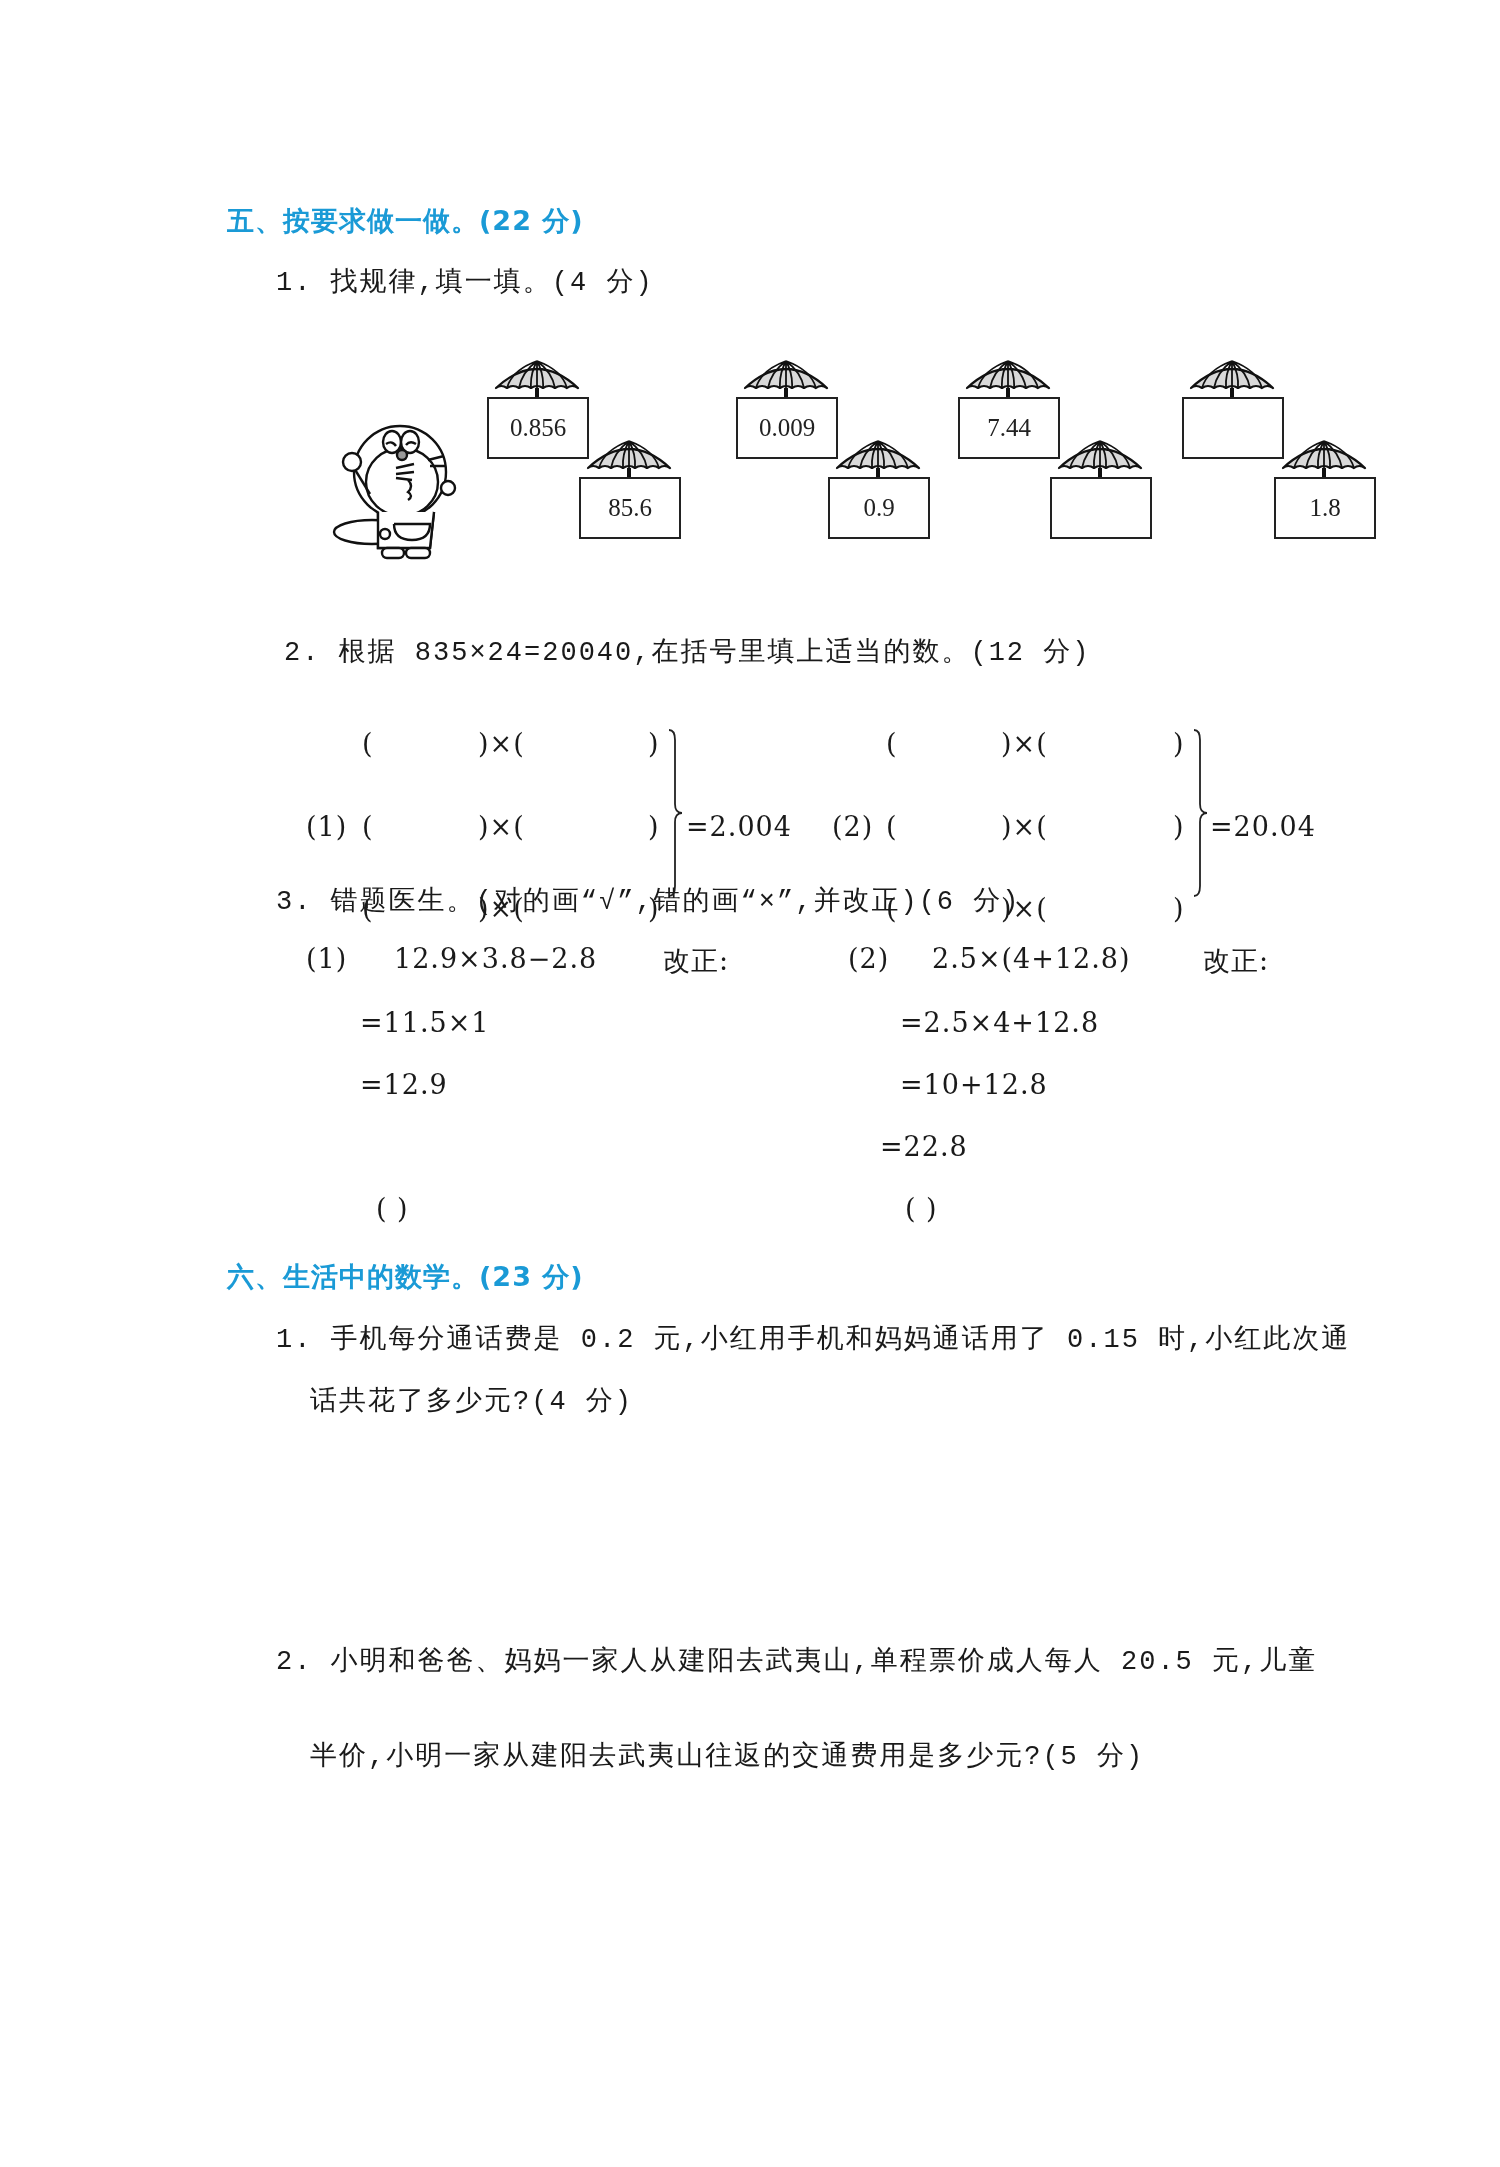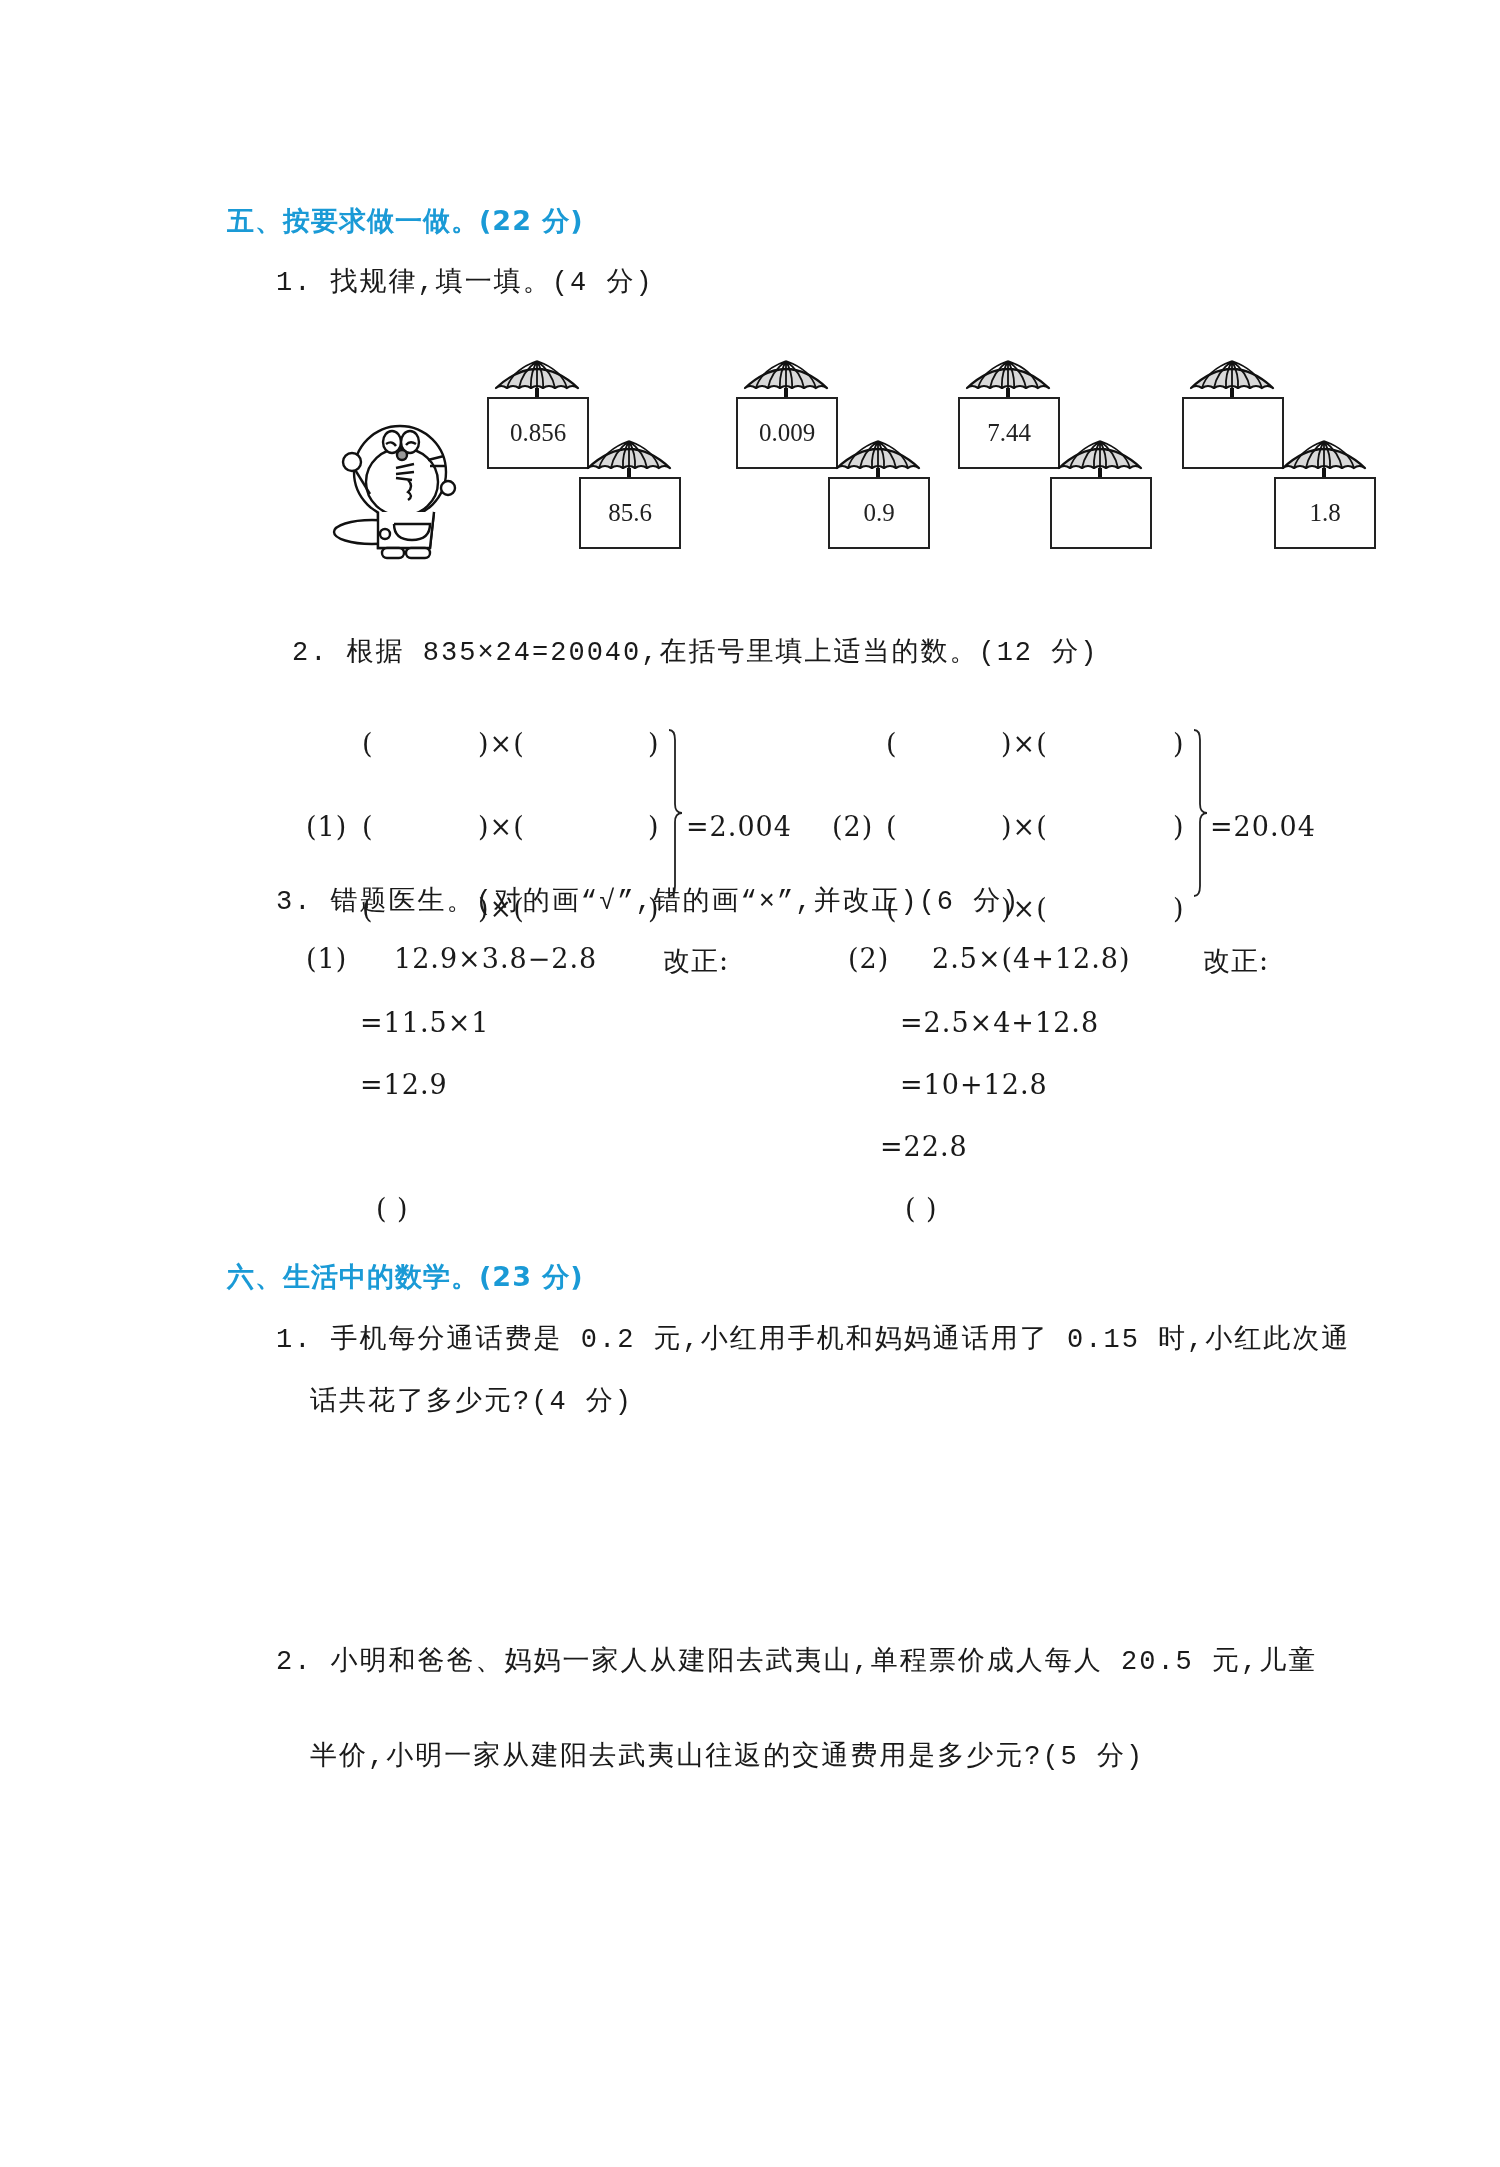--- a/index.html
+++ b/index.html
@@ -3,21 +3,21 @@
 <meta charset="utf-8">
 <style>
   html, body { margin:0; padding:0; background:#ffffff; }
   body { width:1500px; height:2167px; position:relative; overflow:hidden;
          font-family:"DejaVu Serif","Liberation Serif",serif; color:#1a1a1a; }
   .abs { position:absolute; white-space:nowrap; }
   .sec-title { font-family:"DejaVu Sans","Liberation Sans",sans-serif; font-weight:bold;
                font-size:27px; color:#1a9ad6; letter-spacing:1px; }
   .q { font-size:27px; letter-spacing:2px;font-family:Liberation Mono, monospace; }
   .m { font-size:27px; letter-spacing:1px; }
-  .box { position:absolute; width:102px; height:72px; border:2px solid #222; background:#fff;
+  .box { position:absolute; width:102px; height:62px; border:2px solid #222; background:#fff;
          display:flex; align-items:center; justify-content:center;
          font-family:"Liberation Serif",serif; font-size:25px; color:#222; box-sizing:border-box; }
   .umb { position:absolute; width:90px; height:40px; }
   .brace { position:absolute; width:20px; }
 </style>
 </head>
 <body>
 
 <svg width="0" height="0" style="position:absolute">
   <defs>
@@ -90,21 +90,21 @@
   <svg class="umb" style="left:1187px;top:358px;">
       <use href="#umbrella"></use>
     </svg>
   <div class="box" style="left:1182px;top:397px;"></div>
   <svg class="umb" style="left:1279px;top:438px;">
       <use href="#umbrella"></use>
     </svg>
   <div class="box" style="left:1274px;top:477px;">1.8</div>
 </div>
 
-<div class="abs q" style="left:292px;top:633px;">2. 根据 835×24=20040,在括号里填上适当的数。(12 分)</div>
+<div class="abs q" style="left:284px;top:633px;">2. 根据 835×24=20040,在括号里填上适当的数。(12 分)</div>
 
 <div>
   <span class="abs m" style="left:362px;top:728px;">(</span>
   <span class="abs m" style="left:478px;top:728px;">)×(</span>
   <span class="abs m" style="left:648px;top:728px;">)</span>
 
   <span class="abs m" style="left:306px;top:811px;">(1)</span>
   <span class="abs m" style="left:362px;top:811px;">(</span>
   <span class="abs m" style="left:478px;top:811px;">)×(</span>
   <span class="abs m" style="left:648px;top:811px;">)</span>

